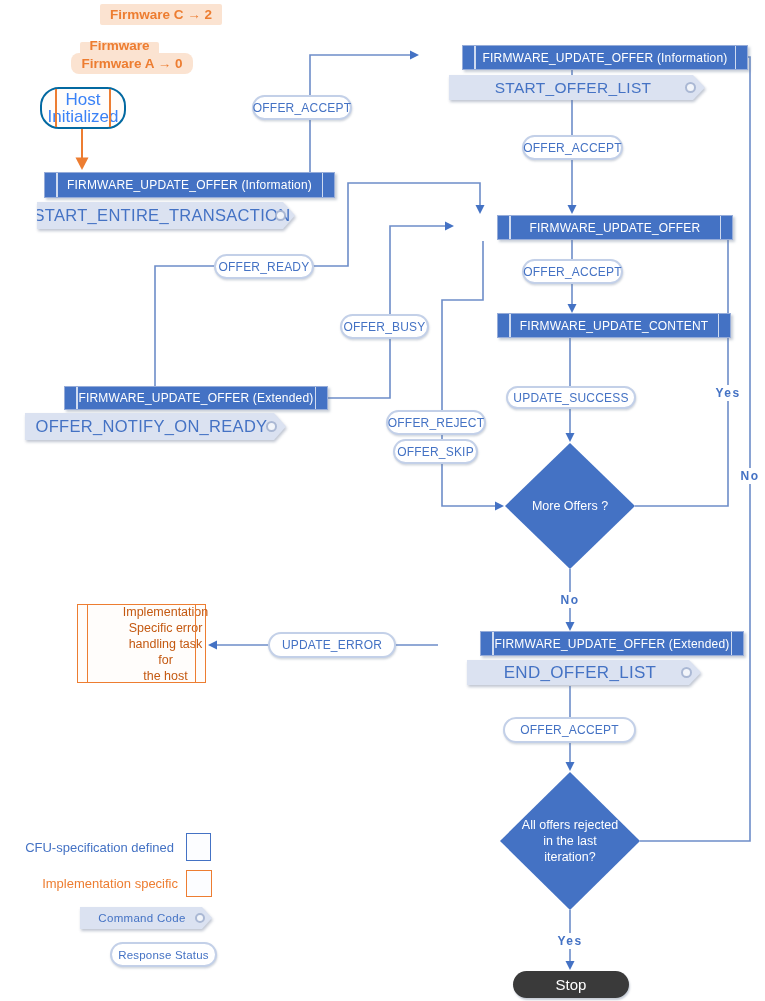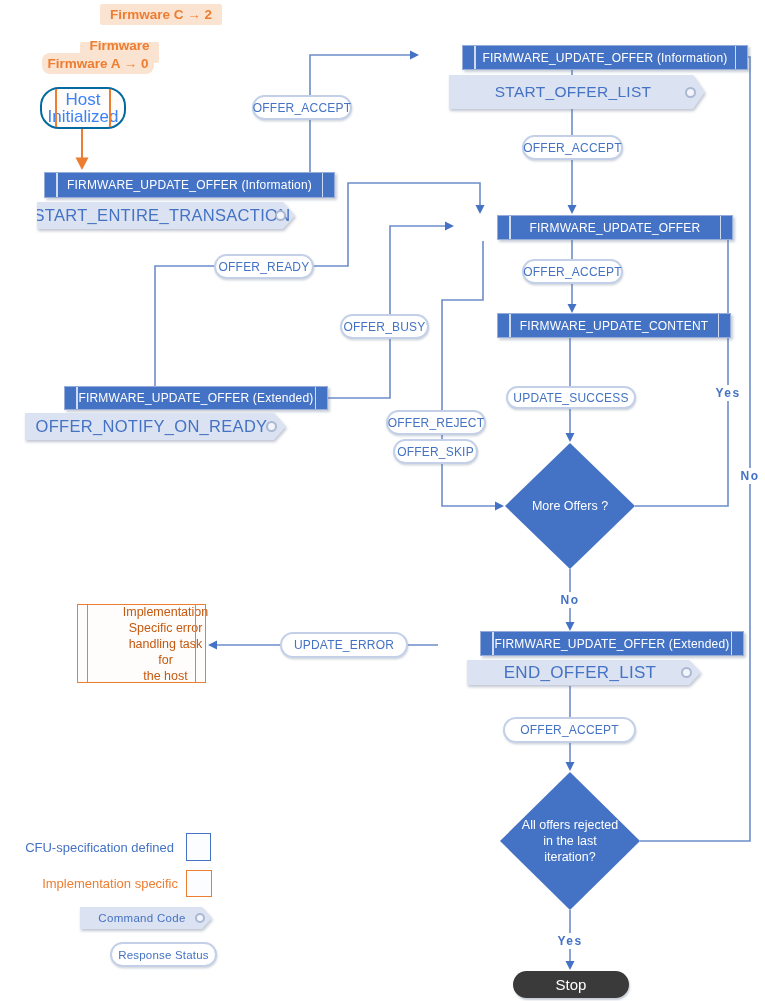--- a/index.html
+++ b/index.html
@@ -101,35 +101,35 @@
         <polygon points="480,214 475.5,205 484.5,205"></polygon>
       <path d="M287 398 H390 V226 H446"></path>
         <polygon points="454,226 445,221.5 445,230.5"></polygon>
       <path d="M483 241 V300 H442 V506 H496"></path>
         <polygon points="504,506 495,501.5 495,510.5"></polygon>
     </g>
   </svg>
 
   <div class="node hl" style="left:100px;top:4px;width:122px;height:21px;">Firmware C → 2</div>
   <div class="node hl" style="left:80px;top:42px;width:79px;height:21px;">Firmware B →</div>
-  <div class="node hl" style="left:42px;top:53px;width:112px;height:21px;border-radius:8px;">Firmware A → 0</div>
+  <div class="node hl" style="left:71px;top:53px;width:122px;height:21px;border-radius:8px;">Firmware A → 0</div>
 
   <div class="node terminator" style="left:40px;top:87px;width:86px;height:42px;">Host
 Initialized</div>
 
   <div class="node cmdbox" style="left:2px;top:172px;width:291px;height:26px;">FIRMWARE_UPDATE_OFFER (Information)</div>
   <div class="node ribbon" style="left:37px;top:202px;width:258px;height:27px;">
     <div class="tag">
       <span class="txt" style="font-size:16.5px;">START_ENTIRE_TRANSACTION</span>
       <span class="ring"></span>
     </div>
   </div>
 
   <div class="node cmdbox" style="left:420px;top:45px;width:286px;height:25px;">FIRMWARE_UPDATE_OFFER (Information)</div>
-  <div class="node ribbon" style="left:449px;top:75px;width:256px;height:34px;">
+  <div class="node ribbon" style="left:449px;top:75px;width:256px;height:25px;">
     <div class="tag">
       <span class="txt" style="font-size:15.5px;">START_OFFER_LIST</span>
       <span class="ring"></span>
     </div>
   </div>
 
   <div class="node pill" style="left:252px;top:95px;width:100px;height:25px;">OFFER_ACCEPT</div>
   <div class="node pill" style="left:522px;top:135px;width:101px;height:25px;">OFFER_ACCEPT</div>
 
   <div class="node cmdbox" style="left:455px;top:215px;width:236px;height:25px;">FIRMWARE_UPDATE_OFFER</div>
@@ -150,21 +150,21 @@
 
   <div class="node pill" style="left:386px;top:410px;width:100px;height:25px;">OFFER_REJECT</div>
   <div class="node pill" style="left:393px;top:439px;width:85px;height:25px;">OFFER_SKIP</div>
 
   <div class="node diamond" style="left:505px;top:443px;width:130px;height:126px;">More Offers ?</div>
 
   <div class="node implbox" style="left:77px;top:604px;width:129px;height:79px;">Implementation
 Specific error
 handling task for
 the host</div>
-  <div class="node pill" style="left:280px;top:632px;width:128px;height:26px;">UPDATE_ERROR</div>
+  <div class="node pill" style="left:268px;top:632px;width:128px;height:26px;">UPDATE_ERROR</div>
 
   <div class="node cmdbox" style="left:438px;top:631px;width:264px;height:25px;">FIRMWARE_UPDATE_OFFER (Extended)</div>
   <div class="node ribbon" style="left:467px;top:660px;width:234px;height:25px;">
     <div class="tag">
       <span class="txt" style="font-size:17px;">END_OFFER_LIST</span>
       <span class="ring"></span>
     </div>
   </div>
   <div class="node pill" style="left:503px;top:717px;width:133px;height:26px;">OFFER_ACCEPT</div>
 

